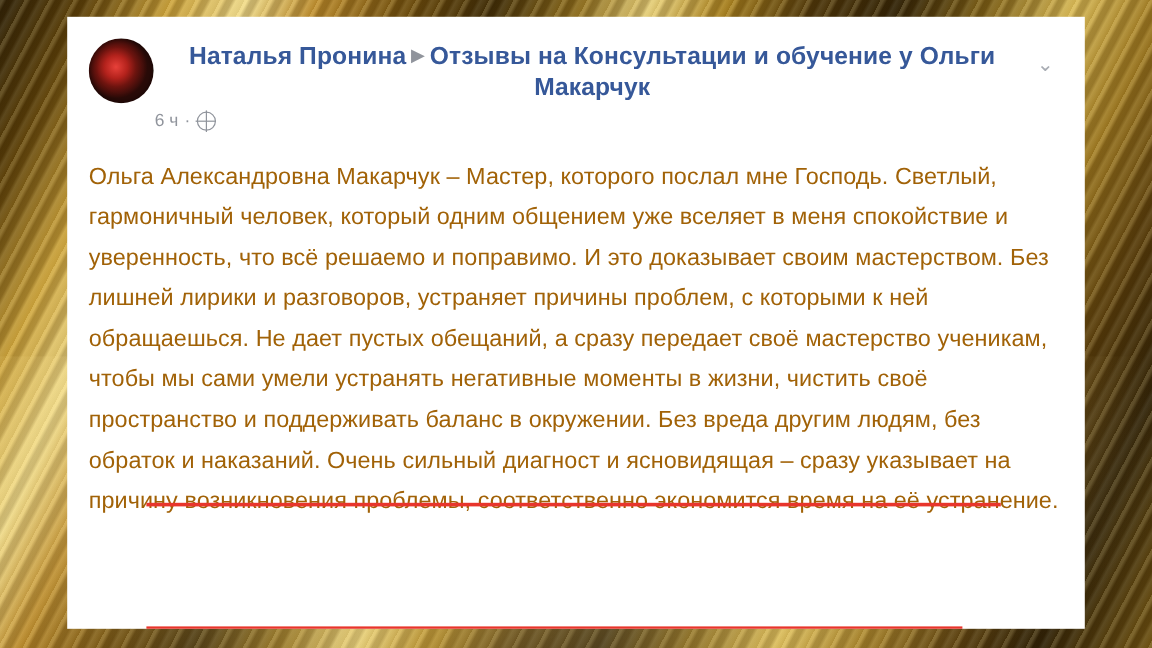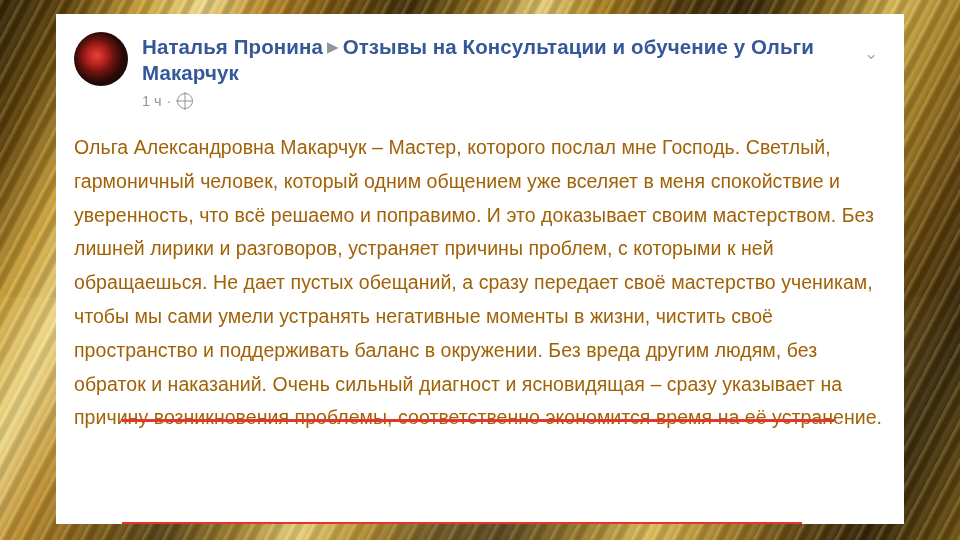--- a/index.html
+++ b/index.html
@@ -83,23 +83,24 @@
     height: 54px;
     border-radius: 50%;
     flex: 0 0 54px;
     background:
       radial-gradient(circle at 42% 44%, #e8413a 0%, #b3221c 22%, #6e140f 38%, #2a0b08 60%),
       radial-gradient(circle at 70% 75%, #1d6b3a 0%, #0c3a20 40%, #06170d 70%),
       linear-gradient(135deg, #2b2f1c, #101308);
     box-shadow: inset 0 0 6px rgba(0,0,0,0.6);
   }
   .header-text {
-    margin-left: 14px;
+    margin-left: 1px;
     flex: 1 1 auto;
     padding-top: 2px;
+    text-align: center;
   }
   .name-line {
     font-size: 20.5px;
     line-height: 26px;
     font-weight: bold;
     color: #365899;
     letter-spacing: 0.1px;
   }
   .name-line .arrow {
     color: #90949c;
@@ -189,21 +190,21 @@
 
   <div class="post-card">
 
     <div class="post-header">
       <div class="avatar"></div>
 
       <div class="header-text">
         <div class="name-line"><span class="author">Наталья Пронина</span><span class="arrow">▶</span><span class="group">Отзывы на Консультации и обучение у Ольги Макарчук</span></div>
 
         <div class="meta-line">
-          <span>1 ч</span>
+          <span>6 ч</span>
           <span class="meta-sep">·</span>
           <span class="globe"></span>
         </div>
       </div>
 
       <div class="chevron">⌄</div>
     </div>
 
     <div class="post-body">
       <p>Ольга Александровна Макарчук – Мастер, которого послал мне Господь. Светлый, гармоничный человек, который одним общением уже вселяет в меня спокойствие и уверенность, что всё решаемо и поправимо. И это доказывает своим мастерством. Без лишней лирики и разговоров, устраняет причины проблем, с которыми к ней обращаешься. Не дает пустых обещаний, а сразу передает своё мастерство ученикам, чтобы мы сами умели устранять негативные моменты в жизни, чистить своё пространство и поддерживать баланс в окружении. Без вреда другим людям, без обраток и наказаний. Очень сильный диагност и ясновидящая – сразу указывает на причину возникновения проблемы, соответственно экономится время на её устранение.</p>

